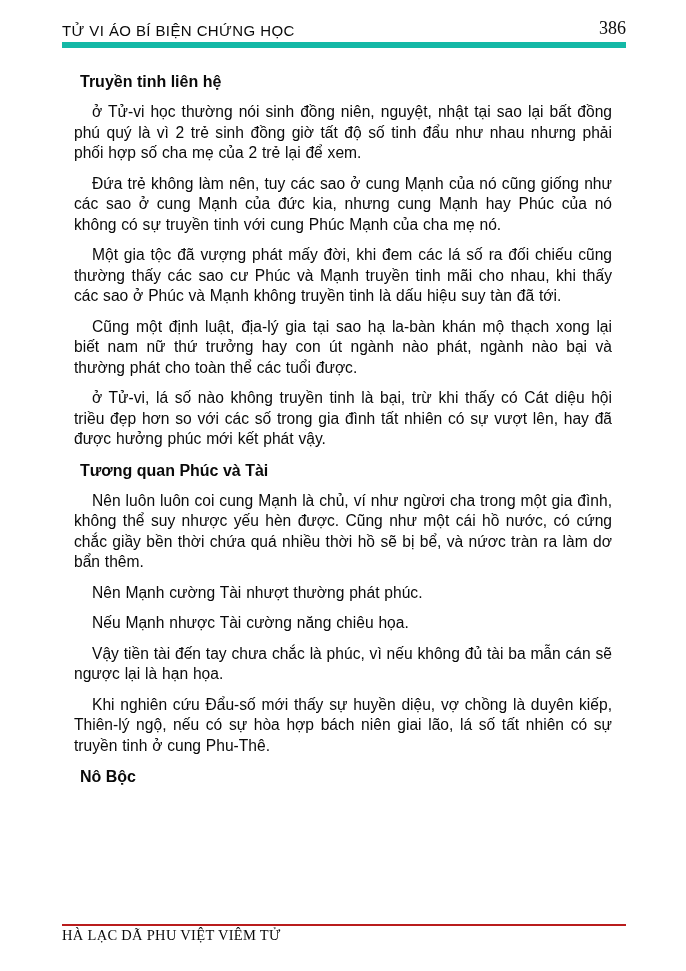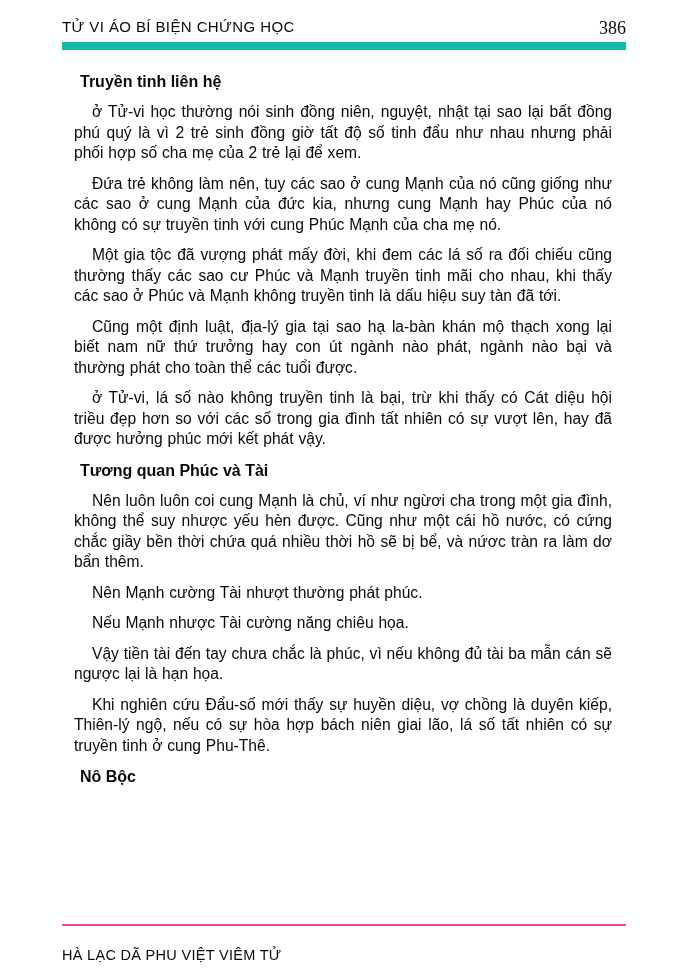--- a/index.html
+++ b/index.html
@@ -13,21 +13,22 @@
     font-family: "Liberation Sans", sans-serif;
     overflow: hidden;
   }
   .header {
     position: absolute;
     top: 18px;
     left: 62px;
     right: 60px;
     display: flex;
     justify-content: space-between;
-    border-bottom: 8px solid #14b8a6;
+    align-items: flex-end;
+    border-bottom: 6px solid #14b8a6;
     padding-bottom: 3px;
   }
   .header-title {
     font-size: 15px;
     letter-spacing: 0.4px;
     white-space: nowrap;
   }
   .page-number {
     font-family: "Liberation Serif", serif;
     font-size: 18px;
@@ -52,22 +53,23 @@
     text-align: justify;
     text-indent: 18px;
     margin: 10px 12px;
     word-spacing: 0.5px;
   }
   .footer {
     position: absolute;
     top: 924px;
     left: 62px;
     right: 60px;
-    border-top: 2px solid #ec4899;
-    padding-top: 20px;
+    border-top: 2px solid #b91c1c;
+    padding-top: 0;
+    font-family: Liberation Serif, serif;
   }
   .footer-text {
     font-size: 14.5px;
     letter-spacing: 0.3px;
   }
 </style>
 </head>
 <body>
 
 <div class="page">

